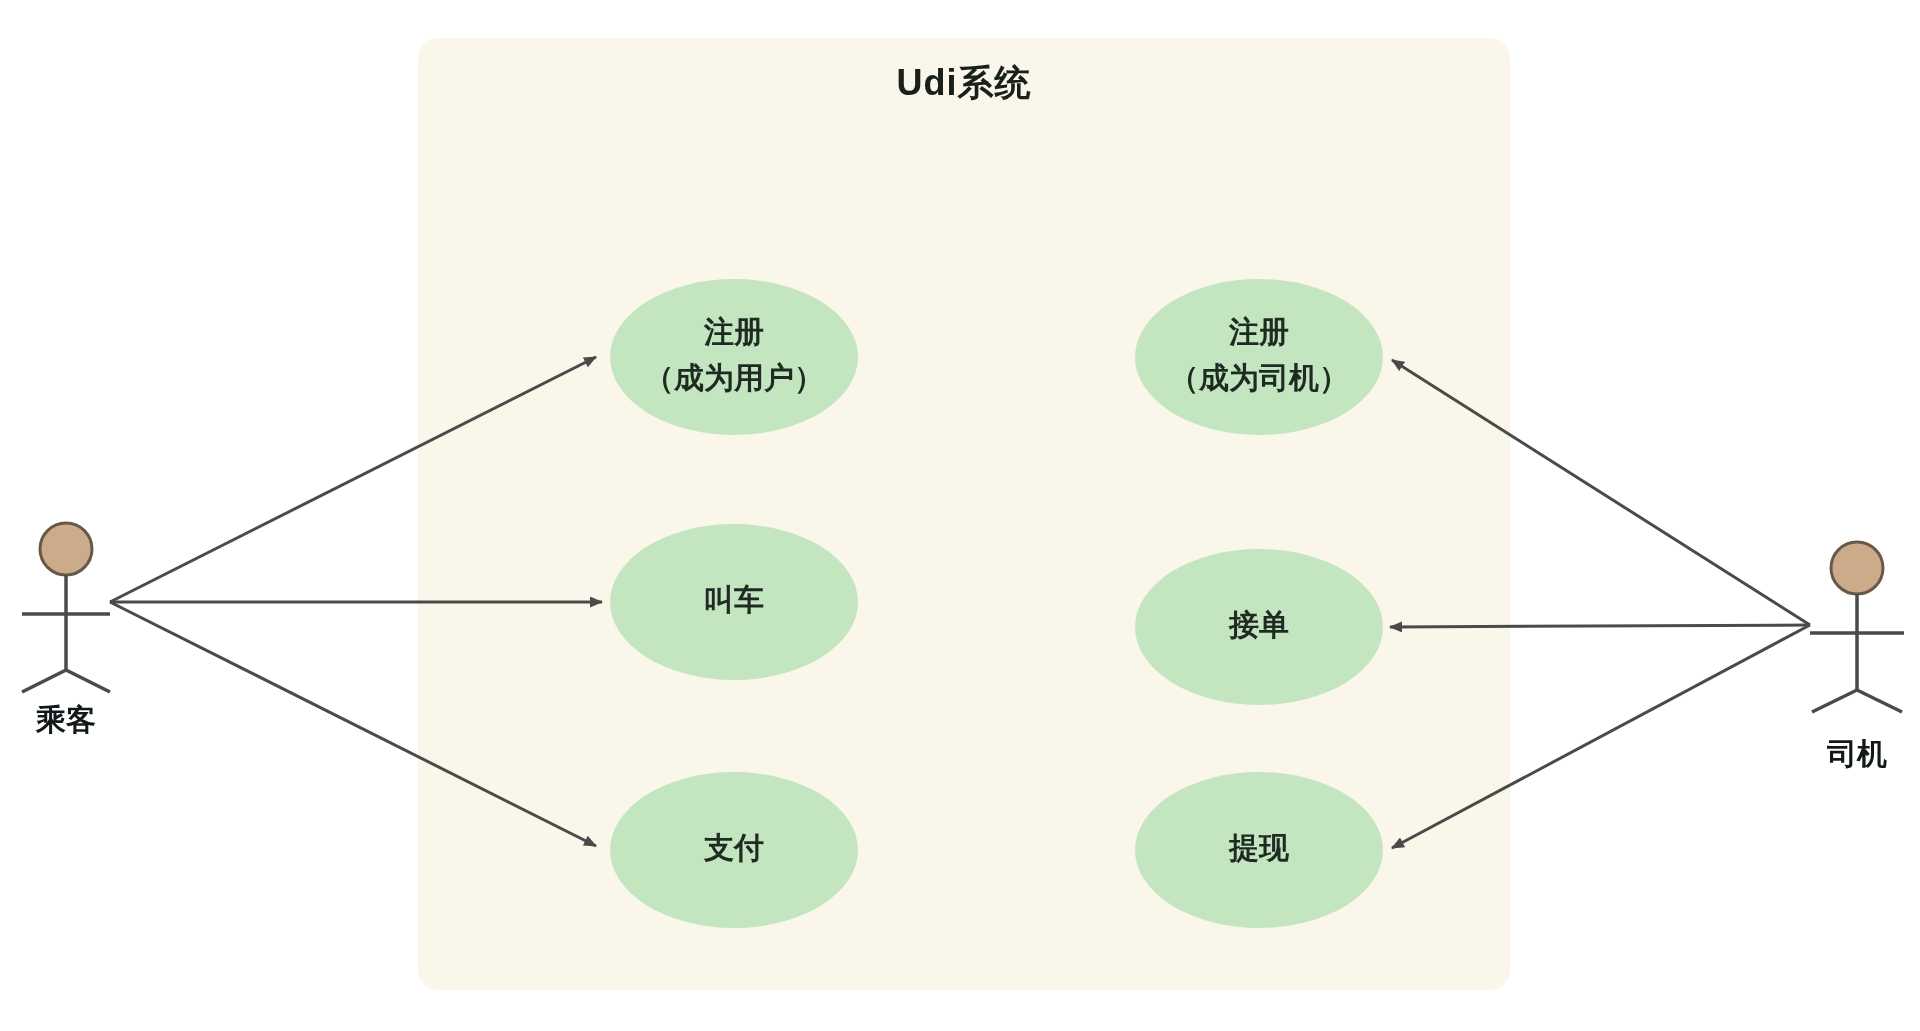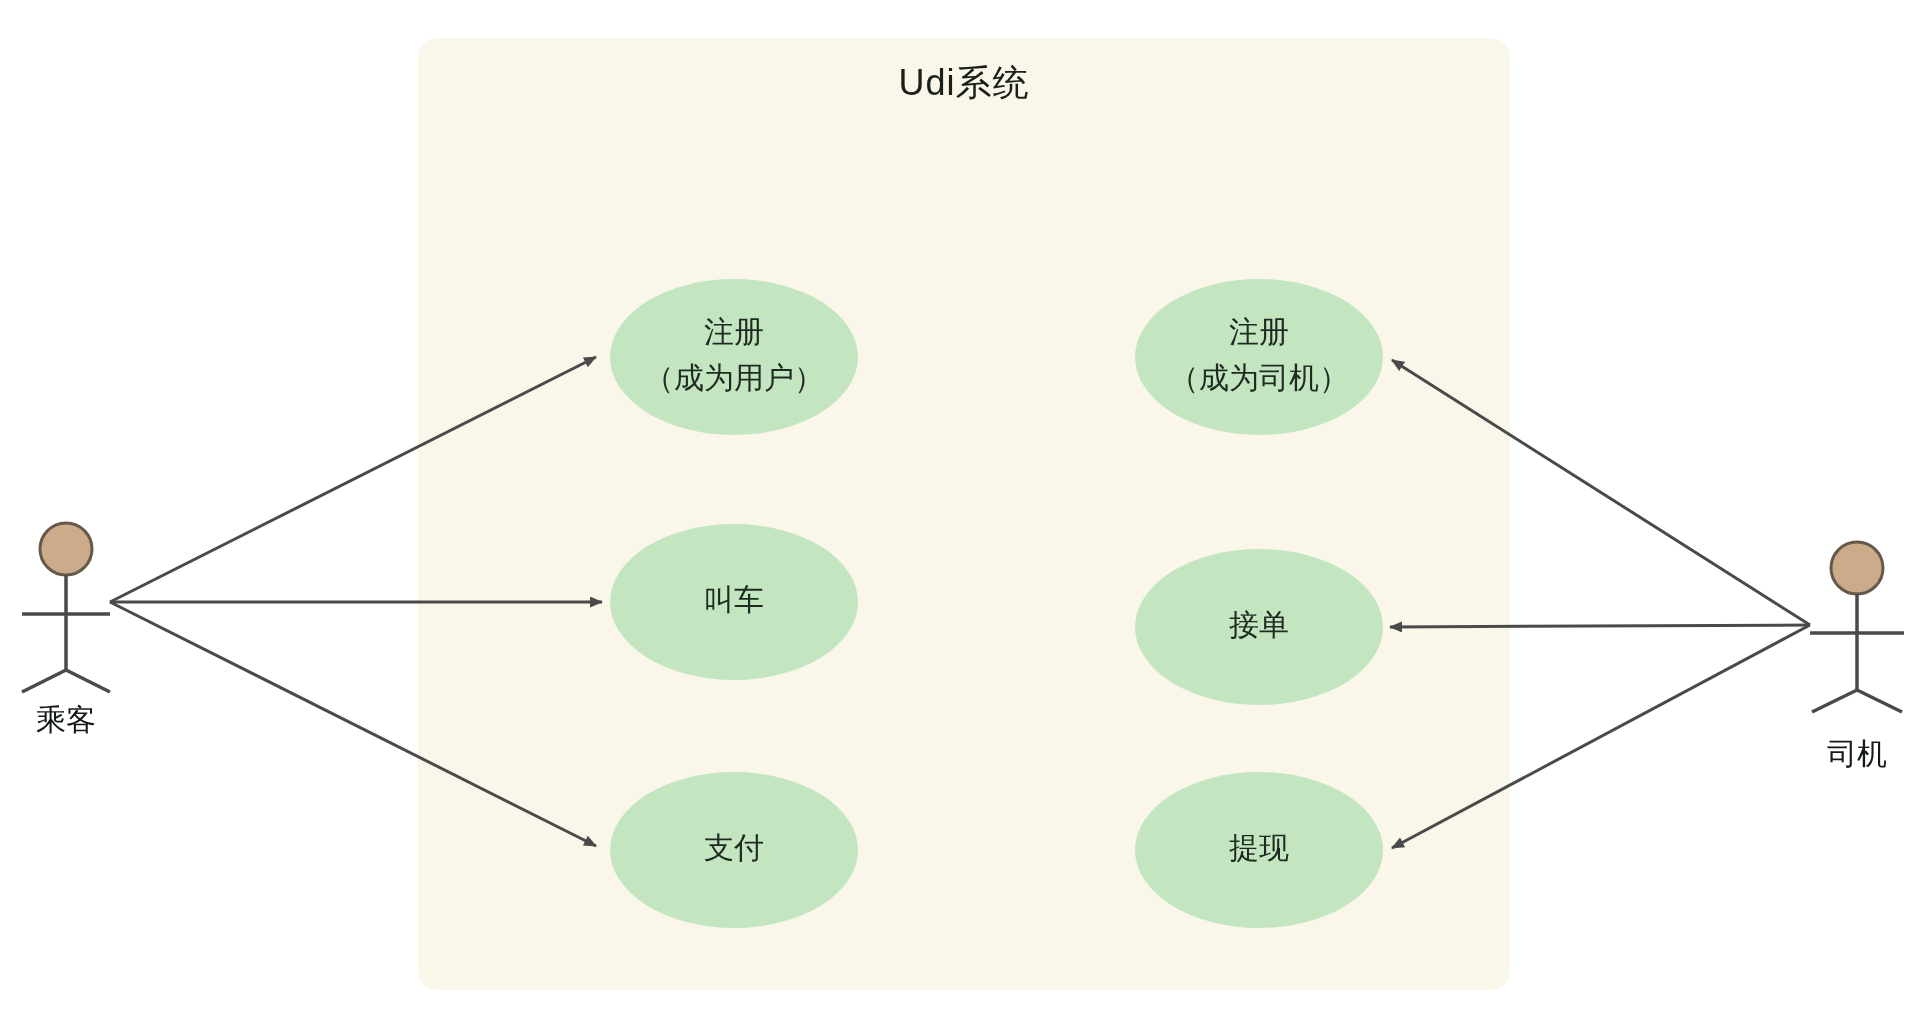--- a/index.html
+++ b/index.html
@@ -13,20 +13,21 @@
     font-family: "Liberation Sans", "DejaVu Sans", sans-serif;
     overflow: hidden;
     position: relative;
   }
   #diagram-root {
     position: absolute;
     left: 0;
     top: 0;
     width: 1920px;
     height: 1031px;
+    font-weight: bold;
   }
   .canvas-svg {
     position: absolute;
     left: 0;
     top: 0;
     width: 1920px;
     height: 1031px;
   }
   .usecase-label {
     font-size: 30px;

